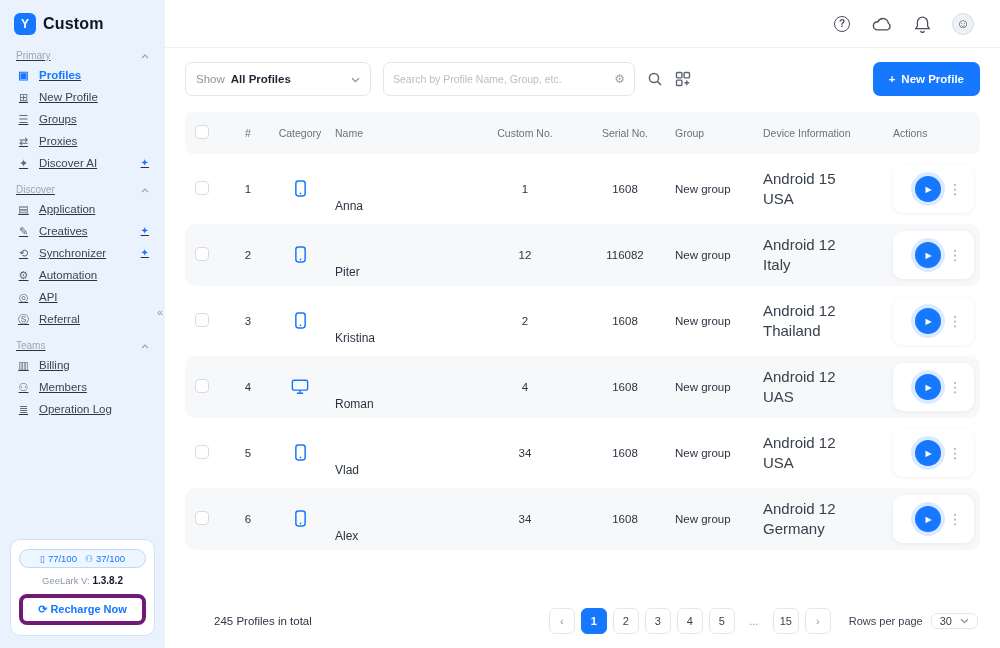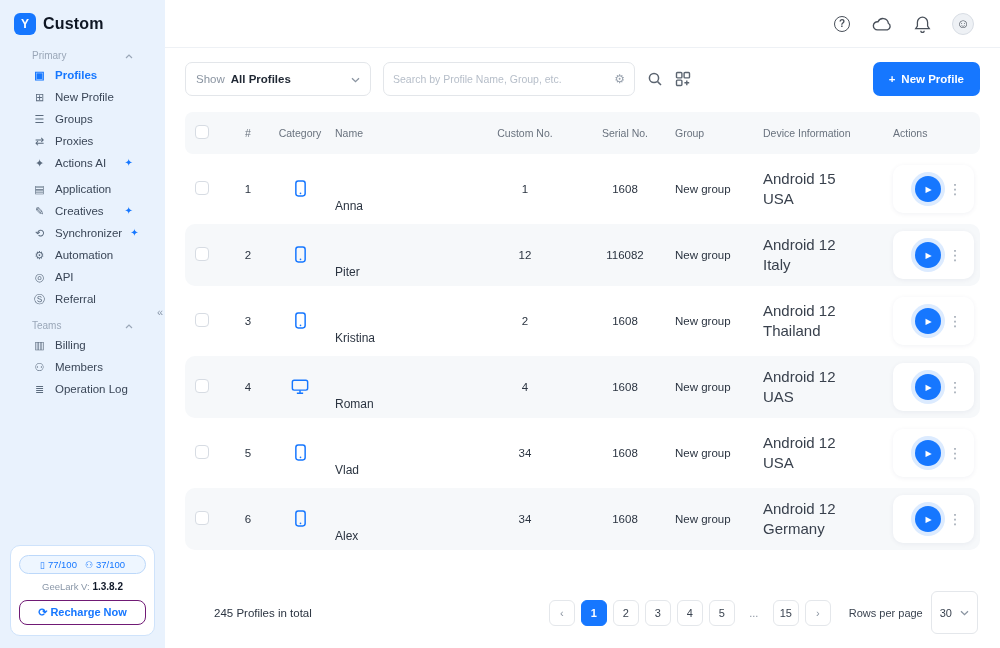--- a/index.html
+++ b/index.html
@@ -6,21 +6,21 @@
   html,body { width:1000px; height:648px; overflow:hidden; background:#fff;
     font-family:"Liberation Sans", sans-serif; color:#333; }
   .app { display:flex; width:1000px; height:648px; }
 
   
   .sidebar { width:165px; background:#e9f2fd; display:flex; flex-direction:column; position:relative; flex-shrink:0; }
   .logo-row { display:flex; align-items:center; gap:7px; padding:13px 14px 9px; }
   .logo-mark { width:22px; height:22px; border-radius:6px; background:#1677ff; color:#fff;
     display:flex; align-items:center; justify-content:center; font-size:12px; font-weight:bold; }
   .logo-text { font-size:16px; font-weight:bold; color:#0f1724; letter-spacing:.2px; }
-  .side-sections { flex:0 0 auto; padding:0 24px; }
+  .side-sections { flex:0 0 auto; padding:0 8px;text-decoration:underline; }
   .side-section { margin-bottom:4px; }
   .side-section-header { display:flex; justify-content:space-between; align-items:center;
     font-size:10px; color:#9aa7b8; padding:6px 8px 3px; cursor:pointer; }
   .side-item { display:flex; align-items:center; gap:8px; padding:4px 8px; border-radius:6px;
     font-size:11.5px; color:#3a4657; cursor:pointer; line-height:14px; height:22px; }
   .side-item.active { color:#1677ff; font-weight:bold; }
   .side-item .icn { width:15px; text-align:center; font-size:11px; color:#5b6b7e; flex-shrink:0; }
   .side-item.active .icn { color:#1677ff; }
   .badge-spark { margin-left:auto; color:#1677ff; font-size:10px; }
   .collapse-btn { position:absolute; right:-2px; top:303px; width:14px; height:18px; border:none;
@@ -28,21 +28,21 @@
 
   .usage-card { margin:auto 10px 12px; background:#fff; border:1px solid #cfe3fb; border-radius:10px;
     padding:9px 8px 10px; text-align:center; }
   .usage-pill { display:flex; justify-content:center; align-items:center; gap:8px;
     background:#eef6ff; border:1px solid #bcd8fa; border-radius:12px; padding:3px 4px;
     font-size:9.5px; color:#1677ff; white-space:nowrap; }
   .usage-pill .q { display:flex; align-items:center; gap:3px; }
   .usage-pill .qicn { font-size:9px; }
   .version { font-size:9.5px; color:#8a97a8; margin:7px 0 8px; }
   .version b { color:#101828; font-size:10px; }
-  .recharge-btn { width:100%; border:1px solid #701a75; background:#fff; color:#1677ff;
+  .recharge-btn { width:100%; border:4px solid #701a75; background:#fff; color:#1677ff;
     border-radius:8px; font-size:11px; font-weight:bold; padding:5px 4px; cursor:pointer;
     font-family:"Liberation Sans", sans-serif; }
 
   
   .main { flex:1; display:flex; flex-direction:column; min-width:0; }
   .topbar { height:48px; display:flex; align-items:center; justify-content:flex-end; gap:20px;
     padding:0 26px; border-bottom:1px solid #eef1f5; flex-shrink:0; }
   .tb-icon { width:20px; height:20px; display:flex; align-items:center; justify-content:center;
     color:#49505a; cursor:pointer; }
   .help-circle { width:16px; height:16px; border:1.4px solid #49505a; border-radius:50%;
@@ -90,21 +90,21 @@
 
   .tfooter { display:flex; align-items:center; padding:16px 2px 14px; flex-shrink:0; gap:18px; }
   .total-label { font-size:11.5px; color:#2b3441;margin-left:27px; }
   .pagination { margin-left:auto; display:flex; align-items:center; gap:6px; }
   .pbtn { min-width:26px; height:26px; border:1px solid #e4e7eb; border-radius:6px; background:#fff;
     font-size:11px; color:#3a4350; cursor:pointer; font-family:"Liberation Sans", sans-serif; }
   .pbtn.active { background:#1677ff; border-color:#1677ff; color:#fff; font-weight:bold; }
   .pbtn.ellipsis { border:none; background:transparent; color:#8a94a1; }
   .pbtn.nav { color:#8a94a1; }
   .rpp { display:flex; align-items:center; gap:8px; font-size:11px; color:#3a4350; }
-  .rpp-select { height:43px; border:1px solid #e4e7eb; border-radius:6px; background:#fff;
+  .rpp-select { height:16px; border:1px solid #e4e7eb; border-radius:6px; background:#fff;
     display:flex; align-items:center; gap:8px; padding:0 8px; font-size:11px; cursor:pointer;justify-content:center; }
 </style>
 </head>
 <body>
 
 <div class="app">
 
   <aside class="sidebar">
     <div class="logo-row">
       <span class="logo-mark">Y</span>
@@ -129,25 +129,31 @@
           <div class="side-item">
             <span class="icn">☰</span>
             <span>Groups</span>
           </div>
           <div class="side-item">
             <span class="icn">⇄</span>
             <span>Proxies</span>
           </div>
           <div class="side-item">
             <span class="icn">✦</span>
-            <span>Actions AI</span>
+            <span>Discover AI</span>
             <span class="badge-spark">✦</span>
           </div>
         </div>
         <div class="side-section">
+          <div class="side-section-header">
+            <span>Discover</span>
+            <span><svg width="8" height="5" viewBox="0 0 8 5">
+                <path d="M1 4l3-3 3 3" stroke="#9aa7b8" fill="none" stroke-width="1.2"></path>
+              </svg></span>
+          </div>
           <div class="side-item">
             <span class="icn">▤</span>
             <span>Application</span>
           </div>
           <div class="side-item">
             <span class="icn">✎</span>
             <span>Creatives</span>
             <span class="badge-spark">✦</span>
           </div>
           <div class="side-item">

